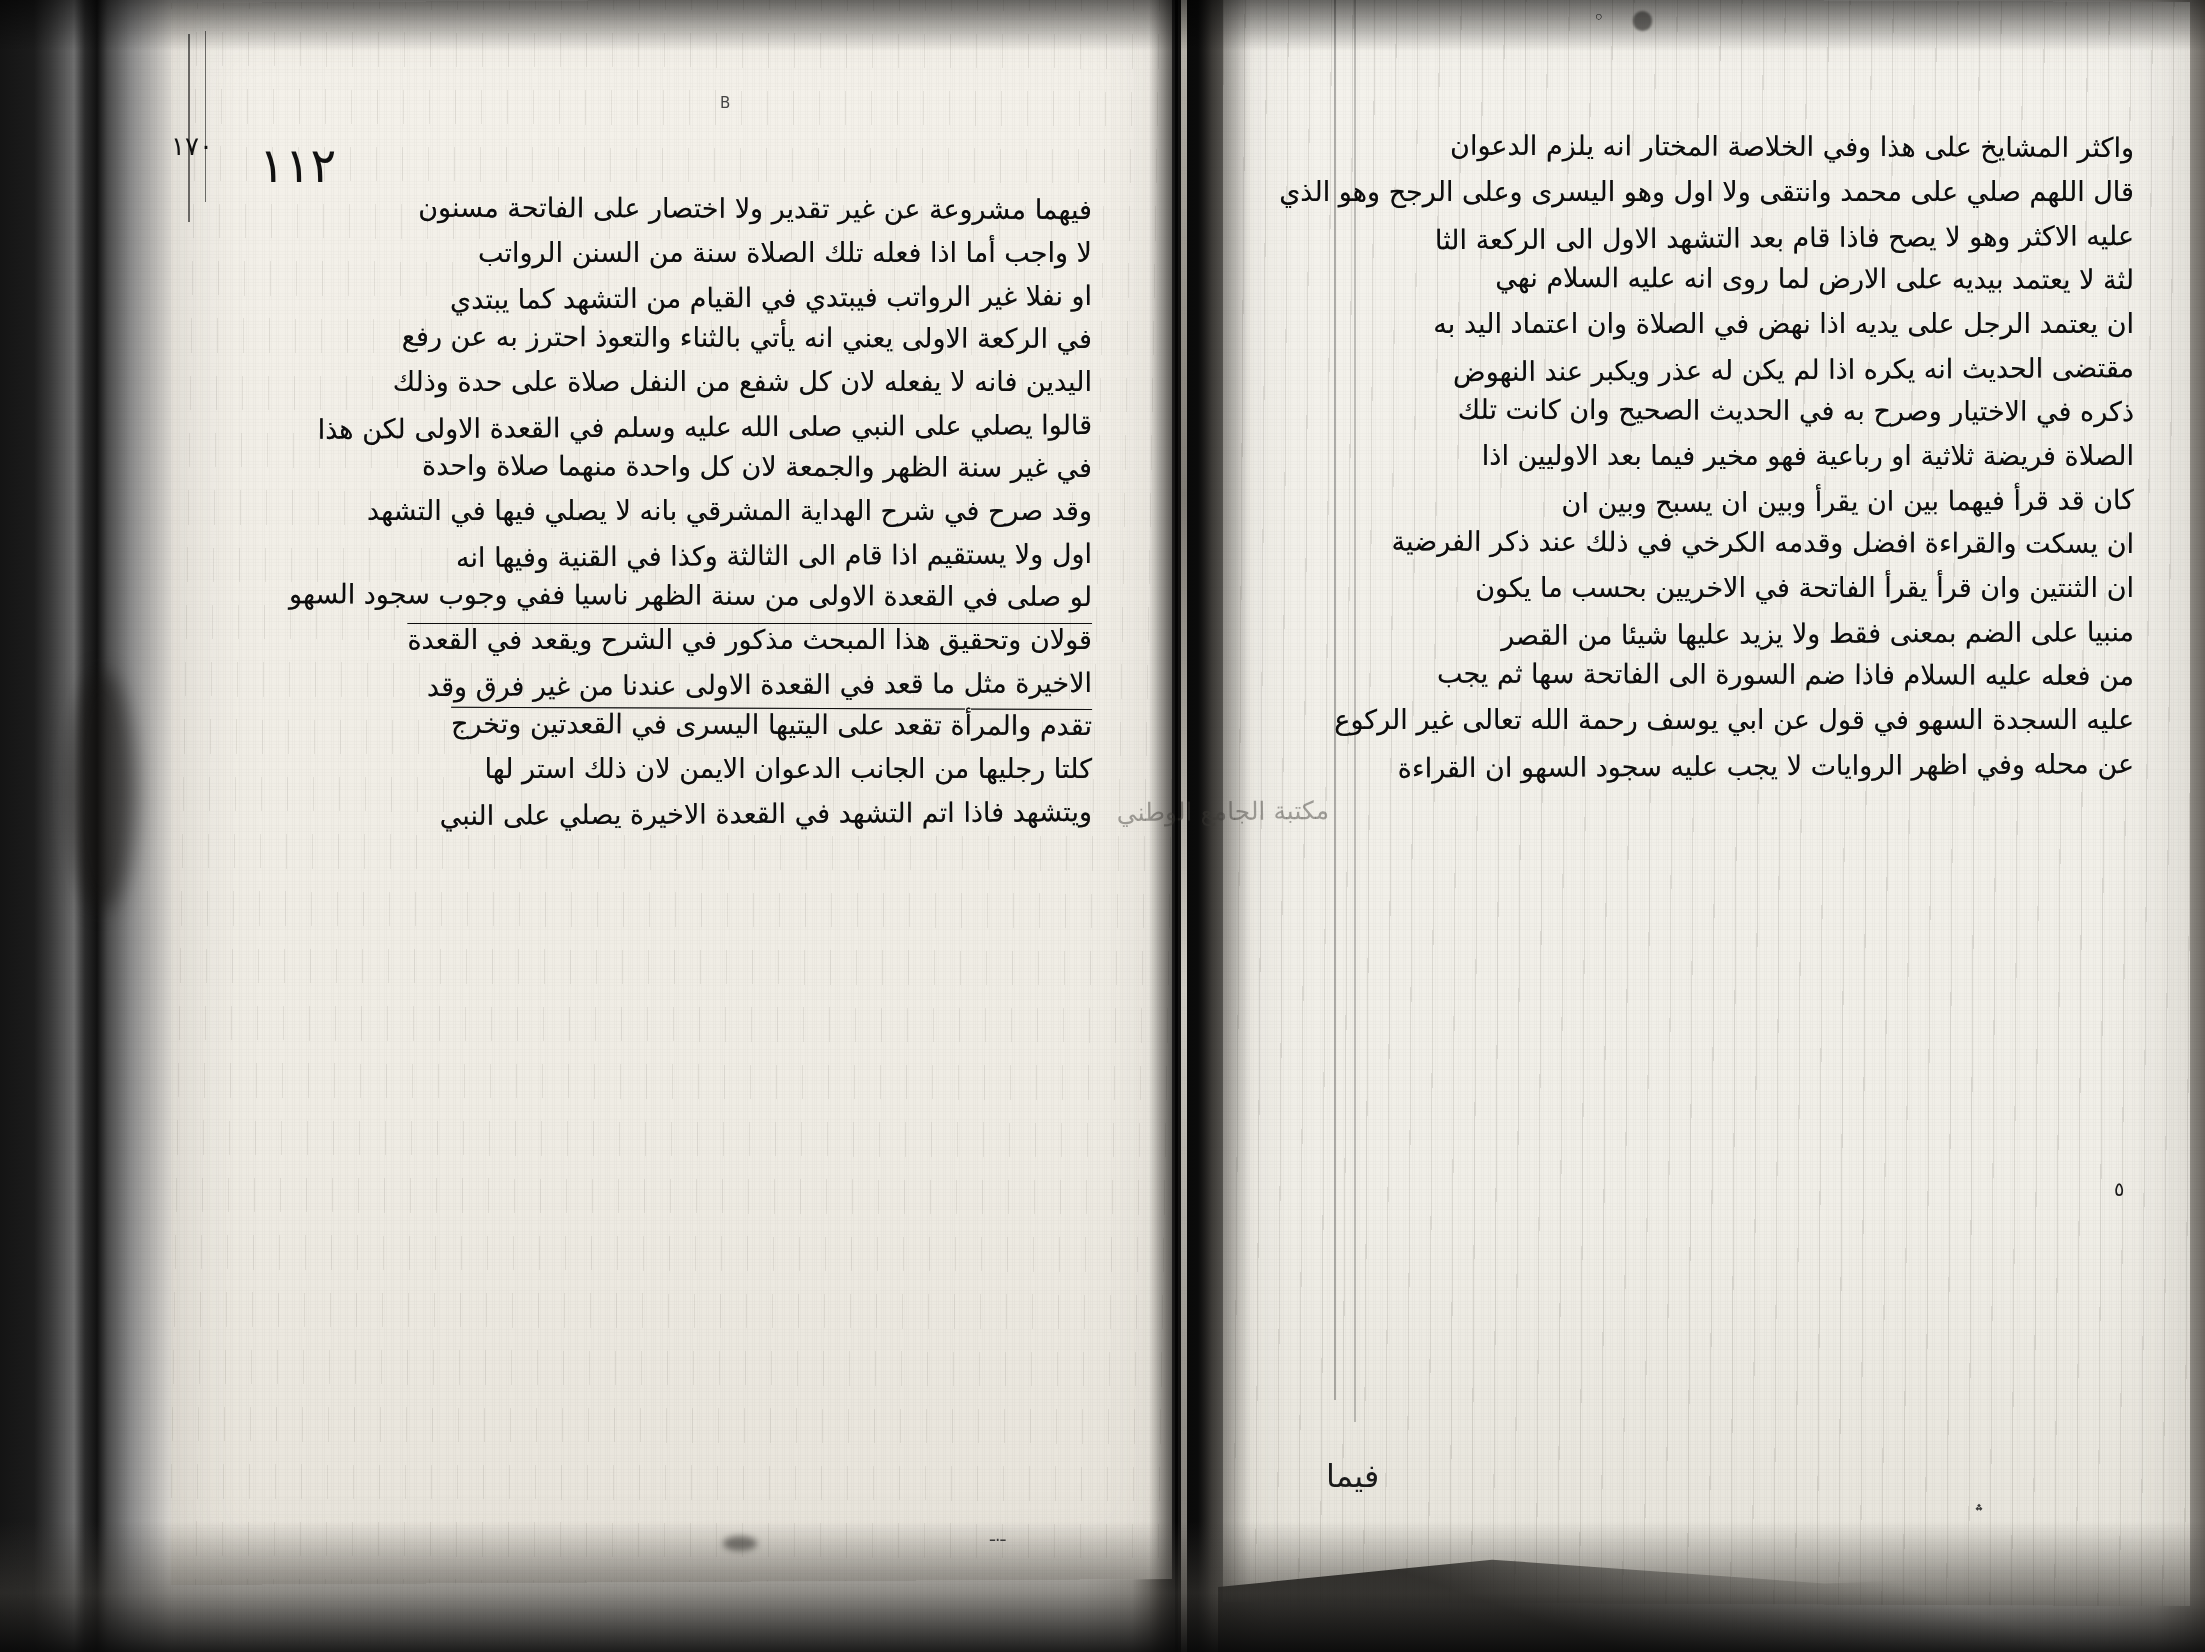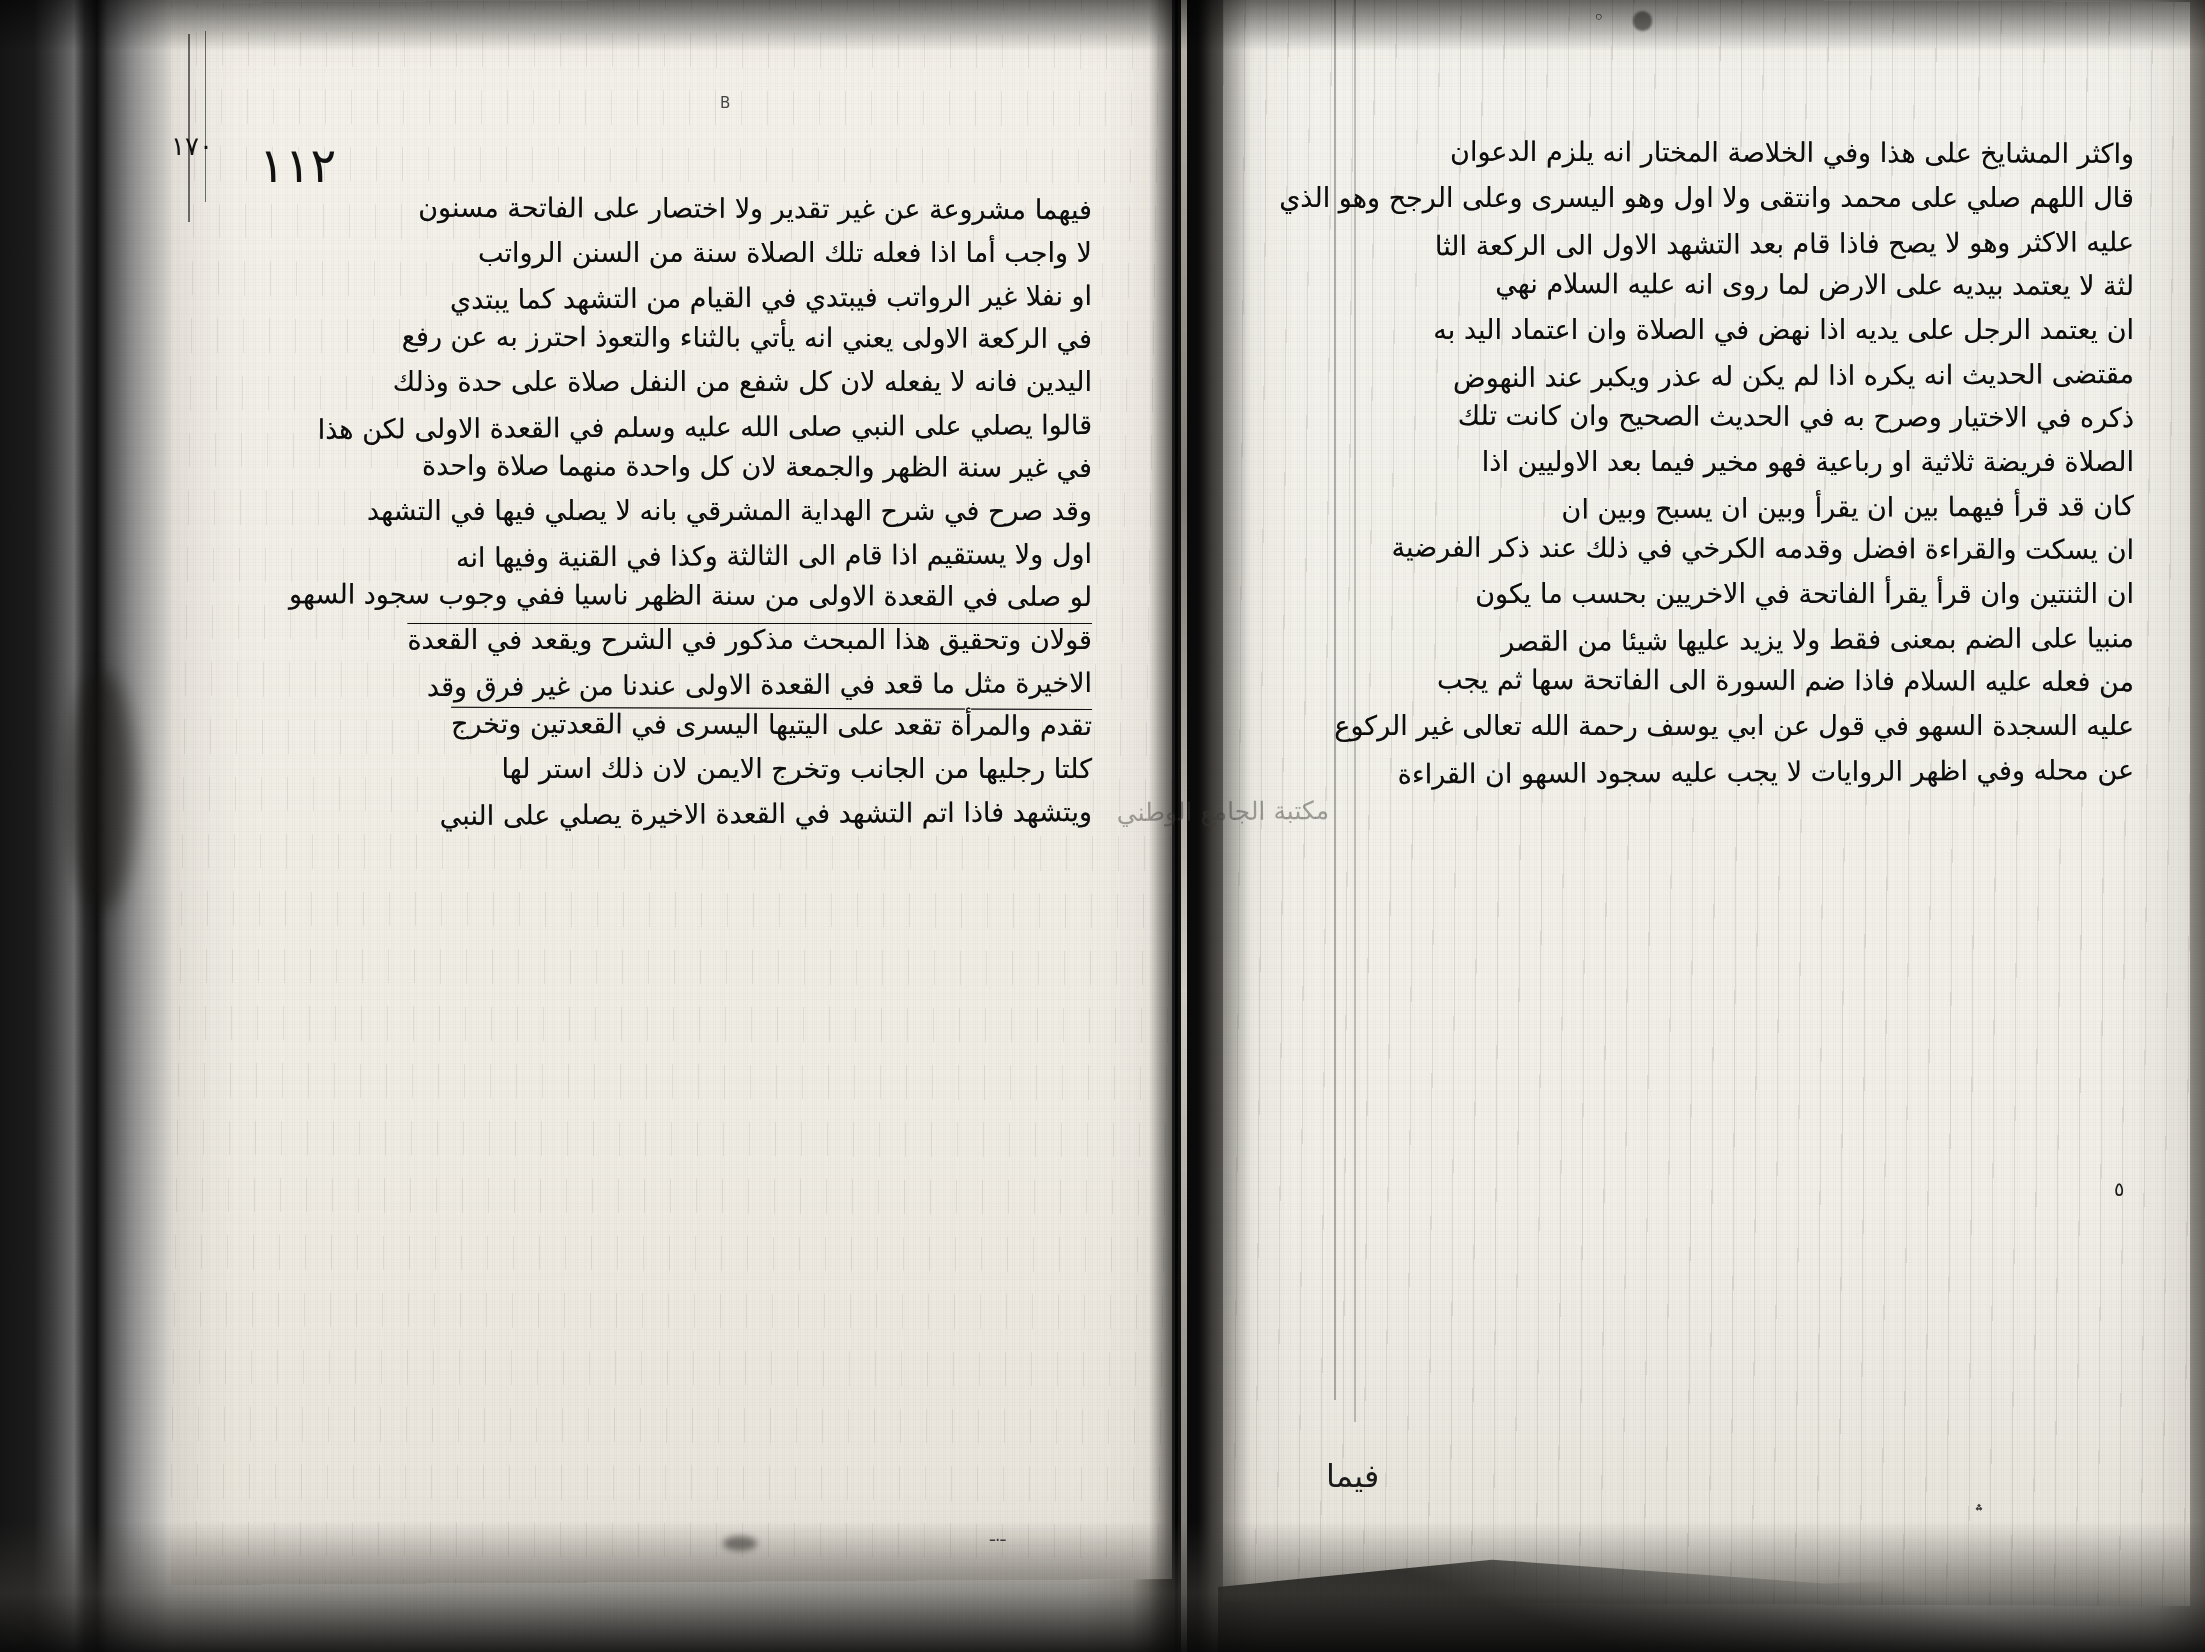--- a/index.html
+++ b/index.html
@@ -145,21 +145,21 @@
     right: 671px;        
     left: 341px;
     top: 196px;
     width: 751px;
   }
   .textblock.left .line { font-size: 27px; margin-bottom: 16px; }
 
   
   .textblock.right {
     left: 1246px;
-    top: 140px;
+    top: 134px;
     width: 888px;
   }
   .textblock.right .line { font-size: 27px; margin-bottom: 17px; }
 
   
   .line:nth-child(3n)   { transform: rotate(-0.35deg); }
   .line:nth-child(3n+1) { transform: rotate(0.2deg); }
   .line:nth-child(5n)   { letter-spacing: 0.2px; }
 
   
@@ -252,21 +252,21 @@
     <div class="line">في الركعة الاولى يعني انه يأتي بالثناء والتعوذ احترز به عن رفع</div>
     <div class="line">اليدين فانه لا يفعله لان كل شفع من النفل صلاة على حدة وذلك</div>
     <div class="line">قالوا يصلي على النبي صلى الله عليه وسلم في القعدة الاولى لكن هذا</div>
     <div class="line">في غير سنة الظهر والجمعة لان كل واحدة منهما صلاة واحدة</div>
     <div class="line">وقد صرح في شرح الهداية المشرقي بانه لا يصلي فيها في التشهد</div>
     <div class="line">اول ولا يستقيم اذا قام الى الثالثة وكذا في القنية وفيها انه</div>
     <div class="line">لو صلى في القعدة الاولى من سنة الظهر ناسيا ففي وجوب سجود السهو</div>
     <div class="line marked">قولان وتحقيق هذا المبحث مذكور في الشرح ويقعد في القعدة</div>
     <div class="line">الاخيرة مثل ما قعد في القعدة الاولى عندنا من غير فرق وقد</div>
     <div class="line marked">تقدم والمرأة تقعد على اليتيها اليسرى في القعدتين وتخرج</div>
-    <div class="line">كلتا رجليها من الجانب وتخرج الايمن لان ذلك استر لها</div>
+    <div class="line">كلتا رجليها من الجانب الدعوان الايمن لان ذلك استر لها</div>
     <div class="line">ويتشهد فاذا اتم التشهد في القعدة الاخيرة يصلي على النبي</div>
   </div>
 
   <div class="textblock right">
     <div class="line">واكثر المشايخ على هذا وفي الخلاصة المختار انه يلزم الدعوان</div>
     <div class="line">قال اللهم صلي على محمد وانتقى ولا اول وهو اليسرى وعلى الرجح وهو الذي</div>
     <div class="line">عليه الاكثر وهو لا يصح فاذا قام بعد التشهد الاول الى الركعة الثا</div>
     <div class="line">لثة لا يعتمد بيديه على الارض لما روى انه عليه السلام نهي</div>
     <div class="line">ان يعتمد الرجل على يديه اذا نهض في الصلاة وان اعتماد اليد به</div>
     <div class="line">مقتضى الحديث انه يكره اذا لم يكن له عذر ويكبر عند النهوض</div>

